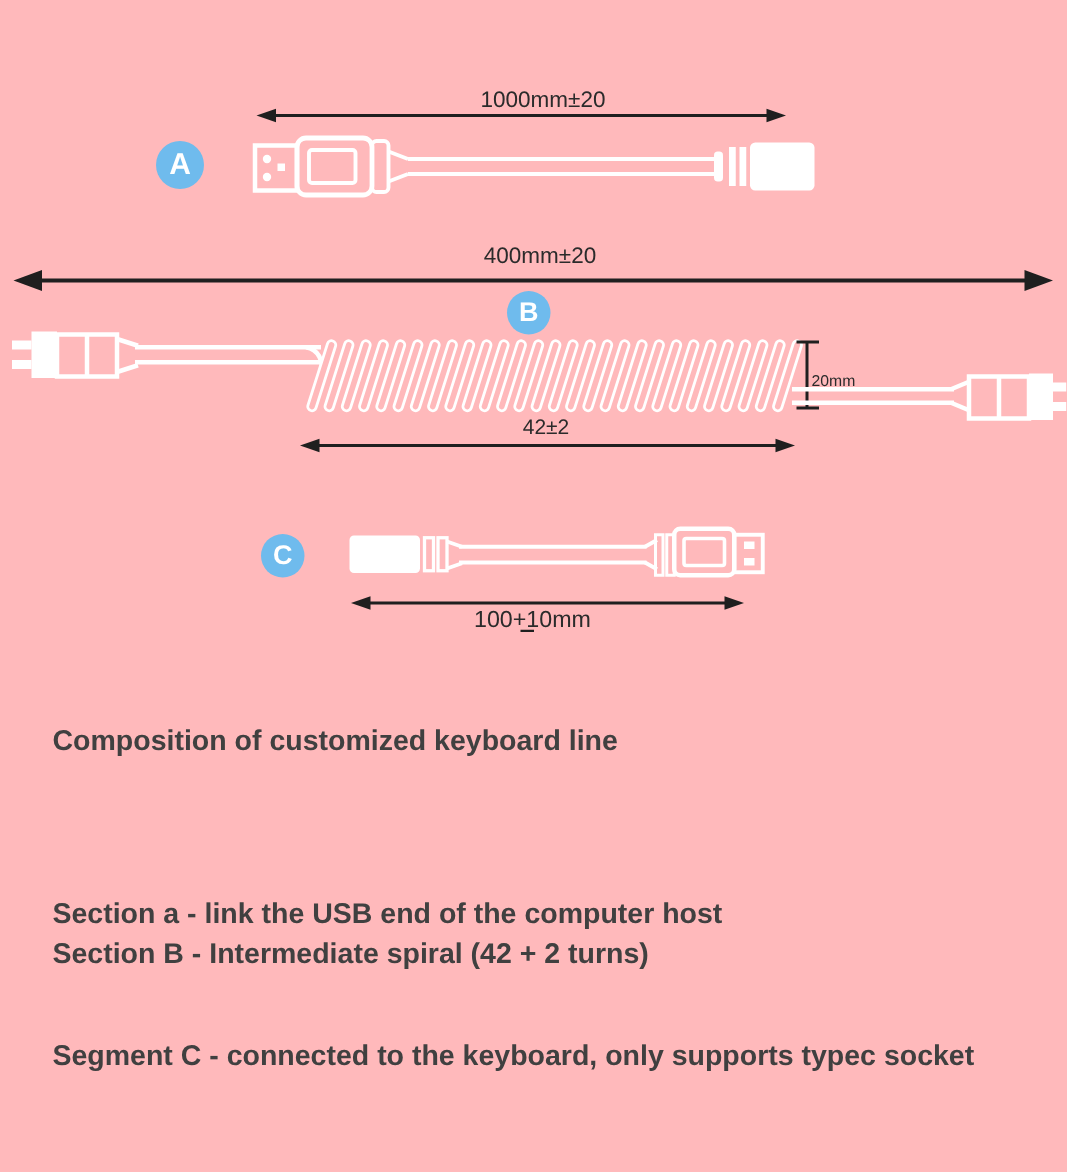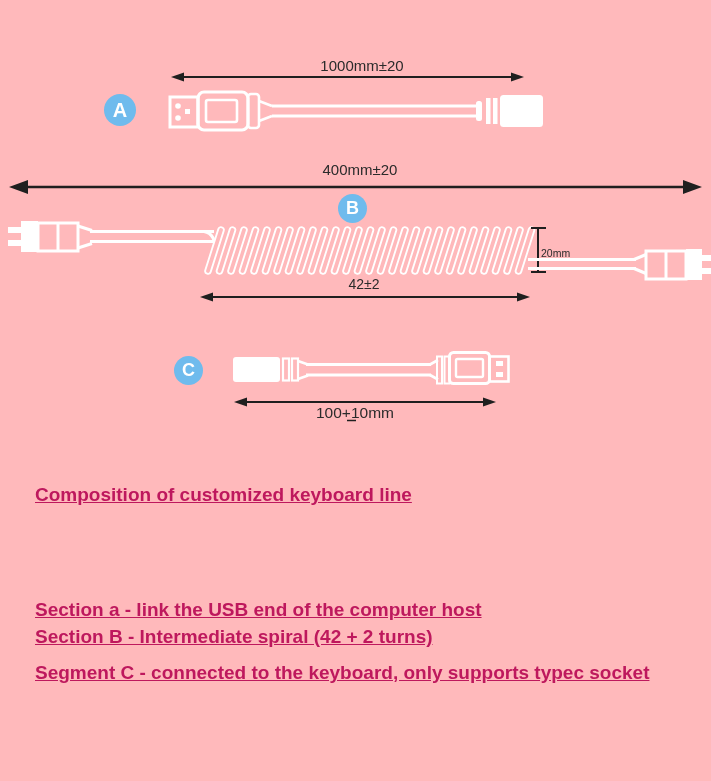--- a/index.html
+++ b/index.html
@@ -19,28 +19,27 @@
     border-radius:50%;
     display:flex;align-items:center;justify-content:center;
     font-weight:700;
     font-family:"Liberation Sans", sans-serif;
   }
   #badge-a{left:104px;top:94px;width:32px;height:32px;font-size:20px;}
   #badge-b{left:338px;top:194px;width:29px;height:29px;font-size:18px;}
   #badge-c{left:174px;top:356px;width:29px;height:29px;font-size:18px;}
   .notes p{
     position:absolute;left:35px;width:620px;margin:0;
-    color:#be185d;font-size:19px;font-weight:700;line-height:37px;
+    color:#404040;font-size:19px;font-weight:700;line-height:37px;
     letter-spacing:0px;
-    text-decoration:underline;
   }
   #note-title{top:476px;}
   #note-a{top:544px;margin-top:47px;}
   #note-b{top:618px;}
-  #note-c{top:654px;}
+  #note-c{top:686px;}
   .dim-text{fill:#2b2b2b;font-family:"Liberation Sans", sans-serif;}
   .ink{stroke:#1f1f1f;}
   .wline{stroke:#ffffff;fill:none;}
 </style>
 </head>
 <body>
 
 <div class="stage">
 
   <svg width="711" height="445" viewBox="0 0 711 445">

